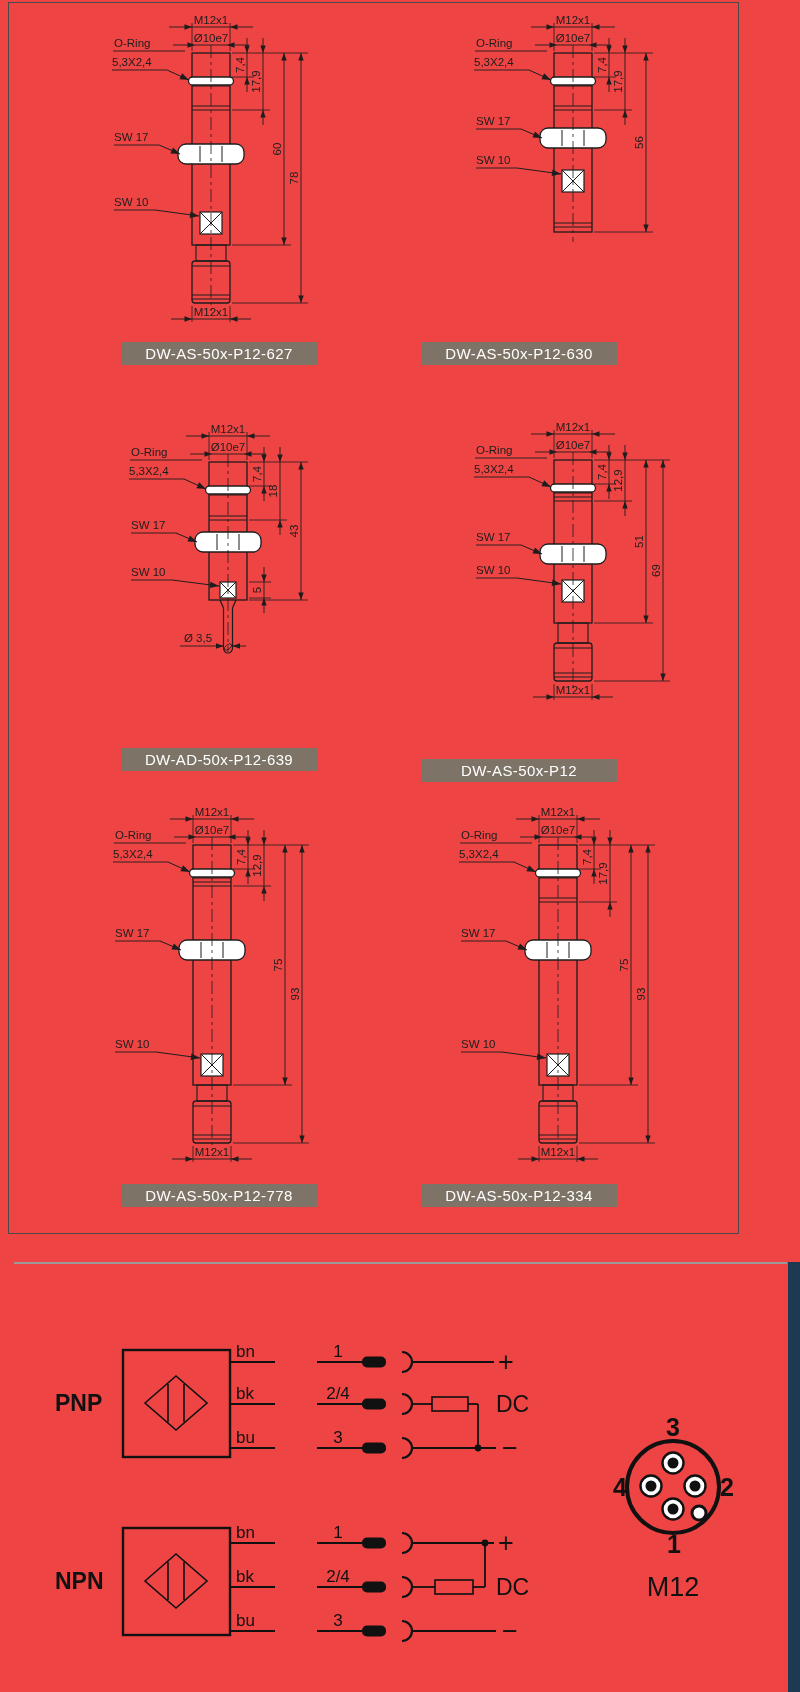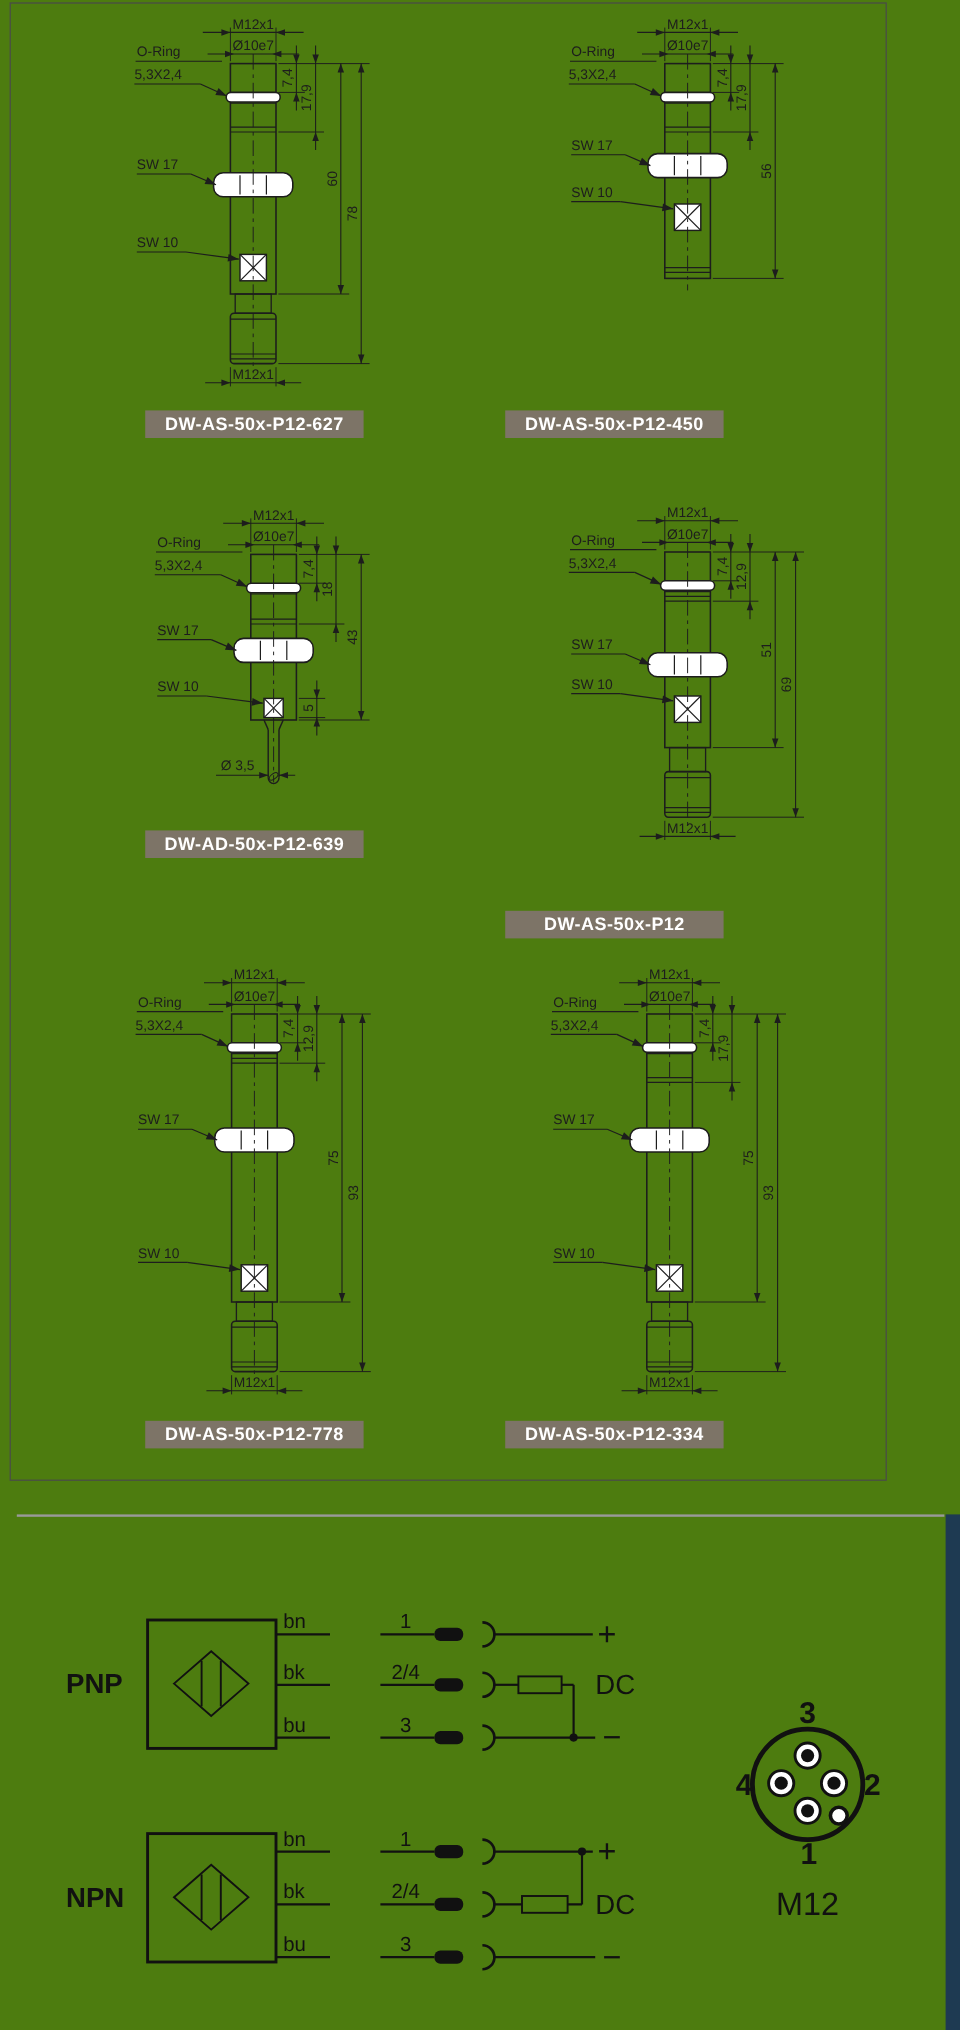--- a/index.html
+++ b/index.html
@@ -1,22 +1,22 @@
 <!DOCTYPE html>
 <html><head>
 <meta charset="utf-8">
 <style>
   html,body{margin:0;padding:0;background:#fff;}
-  .page{position:relative;width:800px;height:1692px;background:#4d7c0f;overflow:hidden;
+  .page{position:relative;width:800px;height:1692px;background:#ef4444;overflow:hidden;
         font-family:"Liberation Sans",sans-serif;}
   .frame{position:absolute;left:8px;top:2px;width:729px;height:1230px;border:1px solid #4a4a4a;}
   svg{position:absolute;}
   .sensor text{font-family:"Liberation Sans",sans-serif;font-size:11.5px;fill:#1d1d1d;}
-  .model-bar{position:absolute;width:182px;height:23px;background:#7d7467;color:#ffffff;
-             font-size:15px;font-weight:bold;text-align:center;line-height:23px;letter-spacing:.4px;}
+  .model-bar{position:absolute;width:196px;height:23px;background:#7d7467;color:#ffffff;
+             font-size:15px;font-weight:normal;text-align:center;line-height:23px;letter-spacing:.4px;}
   .divider{position:absolute;left:14px;top:1262px;width:773px;height:2px;background:#9a9a9a;}
   .navy{position:absolute;left:788px;top:1262px;width:12px;height:430px;background:#1e3a52;}
   .wiring text{font-family:"Liberation Sans",sans-serif;fill:#111;}
   .typ{font-size:23px;font-weight:bold;}
   .lbl{font-size:17px;}
   .pin{font-size:17px;text-anchor:middle;}
   .big{font-size:27px;}
   .big2{font-size:23px;}
   .pinnum{font-size:25px;font-weight:600;text-anchor:middle;}
   .m12t{font-size:27px;text-anchor:middle;}
@@ -430,22 +430,22 @@
       <line x1="69" y1="196" x2="90" y2="205" stroke="#1d1d1d" stroke-width="1"></line>
       <path d="M0,0 L-9,3.2 L-9,-3.2 Z" transform="translate(90,205) rotate(23.19859051364819)" fill="#1d1d1d"></path>
       <text x="24" y="303">SW 10</text>
       <line x1="24" y1="307" x2="65" y2="307" stroke="#1d1d1d" stroke-width="0.9"></line>
       <line x1="65" y1="307" x2="109" y2="313" stroke="#1d1d1d" stroke-width="1"></line>
       <path d="M0,0 L-9,3.2 L-9,-3.2 Z" transform="translate(109,313) rotate(7.765166018425334)" fill="#1d1d1d"></path>
       <line x1="121" y1="92" x2="121" y2="406" stroke="#1d1d1d" stroke-width="0.8" stroke-dasharray="13 4 3 4"></line>
     </svg>
 
   <div class="model-bar" style="left:121px;top:342px">DW-AS-50x-P12-627</div>
-  <div class="model-bar" style="left:421px;top:342px">DW-AS-50x-P12-450</div>
-  <div class="model-bar" style="left:121px;top:692px">DW-AD-50x-P12-639</div>
+  <div class="model-bar" style="left:421px;top:342px">DW-AS-50x-P12-630</div>
+  <div class="model-bar" style="left:121px;top:748px">DW-AD-50x-P12-639</div>
   <div class="model-bar" style="left:421px;top:759px">DW-AS-50x-P12</div>
   <div class="model-bar" style="left:121px;top:1184px">DW-AS-50x-P12-778</div>
   <div class="model-bar" style="left:421px;top:1184px">DW-AS-50x-P12-334</div>
 
   <div class="divider"></div>
   <div class="navy"></div>
 
   <svg class="wiring" style="left:30px;top:1340px" width="530" height="130">
     <text class="typ" x="25" y="71">PNP</text>
     <rect x="93" y="10" width="107" height="107" fill="none" stroke="#111" stroke-width="2.4"></rect>

